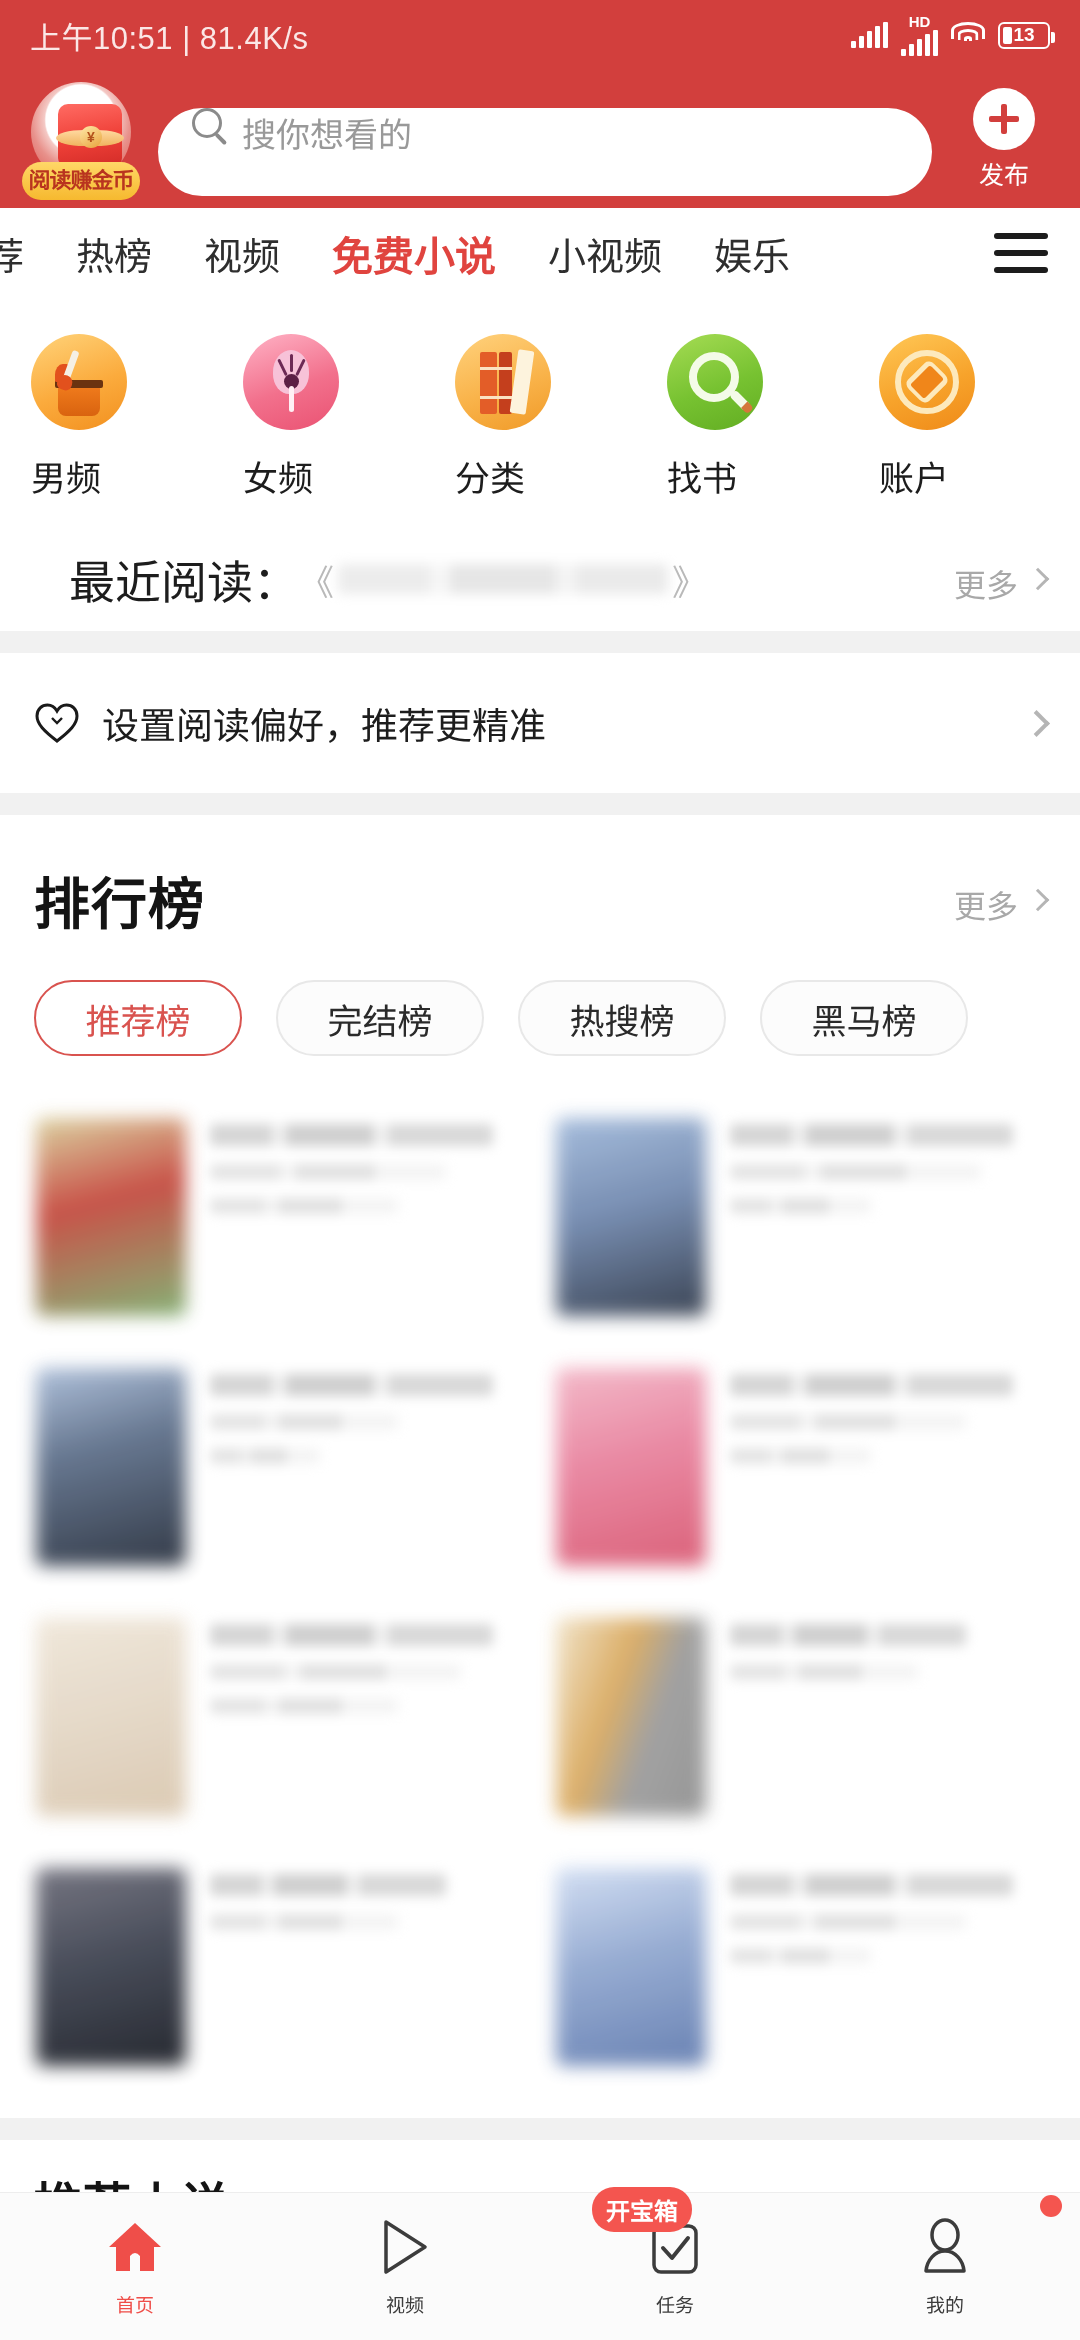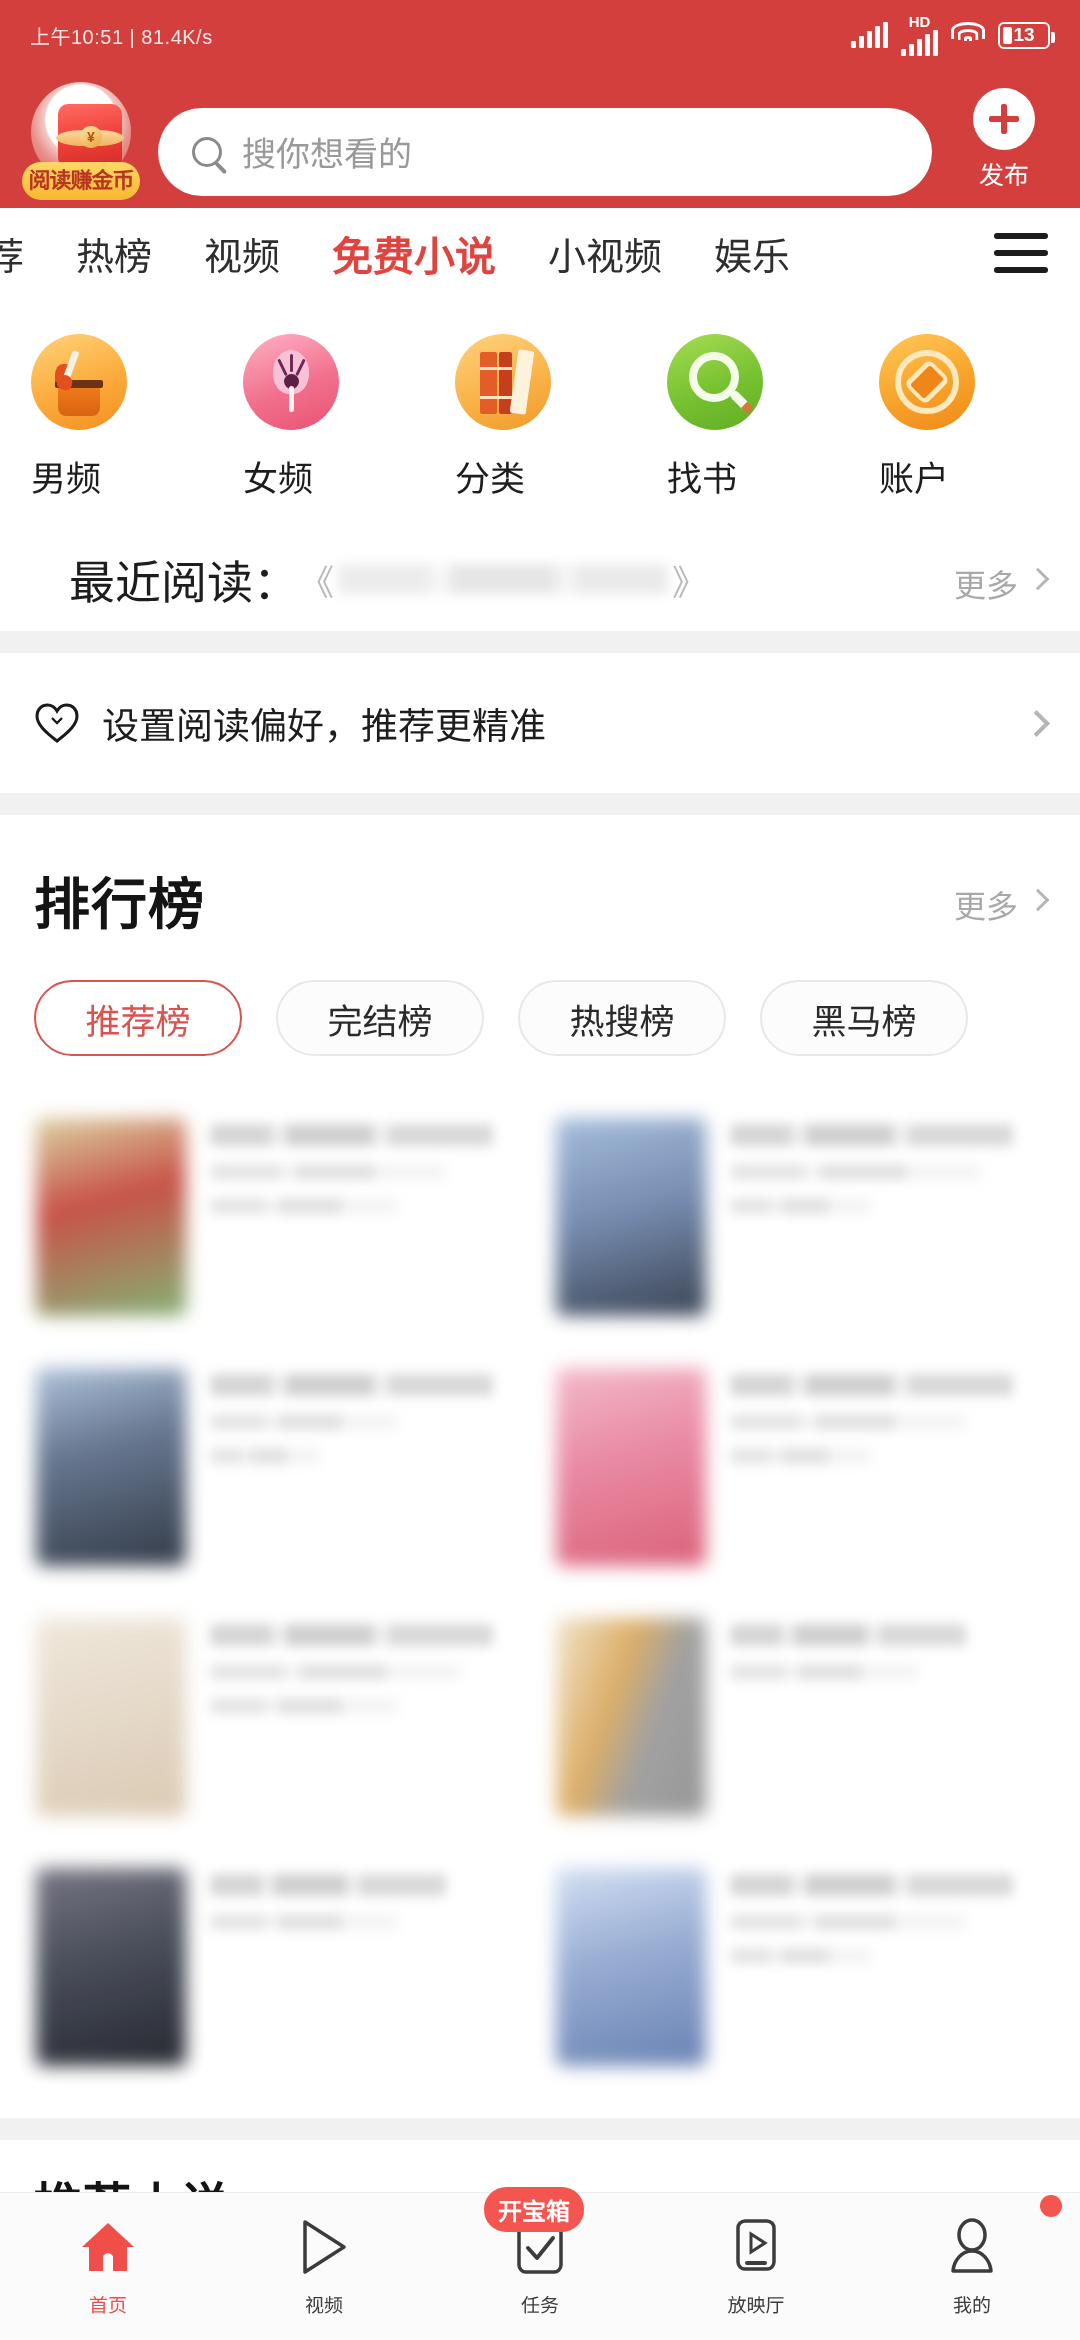--- a/index.html
+++ b/index.html
@@ -8,21 +8,21 @@
     font-family:"Liberation Sans","DejaVu Sans",sans-serif;
     background:#ffffff; overflow:hidden;
   }
   #app { position:relative; width:1080px; height:2340px; background:#f2f2f2; }
 
   
   .statusbar {
     height:70px; background:#d23f3d; display:flex; align-items:center;
     justify-content:space-between; padding:0 30px; color:#ffffff;
   }
-  .status-left { font-size:20px; letter-spacing:.5px; white-space:nowrap; color:#fbe7e6; }
+  .status-left { font-size:31px; letter-spacing:.5px; white-space:nowrap; color:#fbe7e6; }
   .status-right { display:flex; align-items:center; gap:13px; }
   .bars { display:flex; align-items:flex-end; gap:3px; height:26px; }
   .bars i { width:5px; background:#ffffff; border-radius:1px; display:block; }
   .bars i:nth-child(1){height:7px} .bars i:nth-child(2){height:12px}
   .bars i:nth-child(3){height:17px} .bars i:nth-child(4){height:22px}
   .bars i:nth-child(5){height:26px}
   .hd-wrap { display:flex; flex-direction:column; align-items:center; gap:1px; }
   .hd-lbl { font-size:15px; font-weight:bold; line-height:1; color:#fff; }
   .wifi { position:relative; width:34px; height:26px; }
   .wifi span { position:absolute; left:50%; transform:translateX(-50%);
@@ -51,21 +51,21 @@
     height:16px; border-radius:50%/60%;
     background:linear-gradient(180deg,#ffd9a0,#f0b35f); }
   .yen { position:absolute; left:22px; top:22px; width:22px; height:22px; border-radius:50%;
     background:linear-gradient(150deg,#ffe9a8,#e8a33c); color:#b3521b; font-size:14px;
     line-height:22px; text-align:center; font-weight:bold; z-index:2; }
   .coin-pill { position:absolute; left:0; bottom:-2px; width:118px; height:38px;
     border-radius:19px; background:linear-gradient(180deg,#ffd767,#f6b92f);
     color:#b9341f; font-size:22px; font-weight:bold; line-height:38px; text-align:center;
     letter-spacing:-1px; }
   .searchbox { flex:1; height:88px; background:#ffffff; border-radius:44px;
-    display:flex; align-items:center; padding:0 34px; gap:20px; cursor:text;margin-top:25px; }
+    display:flex; padding:0 34px; gap:20px; cursor:text;margin-top:25px; }
   .mag { width:30px; height:30px; border:3.5px solid #8b8b8b; border-radius:50%;
     position:relative; flex:0 0 auto; }
   .mag:after { content:""; position:absolute; right:-9px; bottom:-6px; width:14px;
     height:3.5px; background:#8b8b8b; transform:rotate(45deg); border-radius:2px; }
   .searchbox .ph { color:#999999; font-size:34px; }
   .publish { width:108px; display:flex; flex-direction:column; align-items:center;
     gap:5px; flex:0 0 auto; cursor:pointer; }
   .plus-btn { width:62px; height:62px; border-radius:50%; background:#ffffff;
     position:relative; }
   .plus-btn:before, .plus-btn:after { content:""; position:absolute; background:#d23f3d;
@@ -459,30 +459,20 @@
       <div class="nav-ic">
         <svg width="54" height="58" viewBox="0 0 54 58">
           <rect x="6" y="8" width="42" height="46" rx="7" fill="none" stroke="#3c3c3c" stroke-width="3.5"></rect>
           <path d="M18 8 L18 3 M30 4 L38 4" stroke="#3c3c3c" stroke-width="3.5" stroke-linecap="round"></path>
           <path d="M15 30 L24 40 L40 20" fill="none" stroke="#3c3c3c" stroke-width="4" stroke-linecap="round" stroke-linejoin="round"></path>
         </svg>
       </div>
       <div class="nav-lbl">任务</div>
     </div>
     <div class="nav-item">
-      <div class="nav-ic">
-        <svg width="50" height="60" viewBox="0 0 50 60">
-          <rect x="7" y="4" width="36" height="48" rx="7" fill="none" stroke="#3c3c3c" stroke-width="3.5"></rect>
-          <path d="M20 17 L34 26 L20 35 Z" fill="none" stroke="#3c3c3c" stroke-width="3"></path>
-          <path d="M16 46 L34 46" stroke="#3c3c3c" stroke-width="4" stroke-linecap="round"></path>
-        </svg>
-      </div>
-      <div class="nav-lbl">放映厅</div>
-    </div>
-    <div class="nav-item">
       <div class="reddot"></div>
       <div class="nav-ic">
         <svg width="48" height="58" viewBox="0 0 48 58">
           <ellipse cx="24" cy="17" rx="13" ry="15" fill="none" stroke="#3c3c3c" stroke-width="3.5"></ellipse>
           <path d="M24 33 C14 33 6 42 5 53 L43 53 C42 42 34 33 24 33 Z" fill="none" stroke="#3c3c3c" stroke-width="3.5" stroke-linejoin="round"></path>
         </svg>
       </div>
       <div class="nav-lbl">我的</div>
     </div>
   </div>

